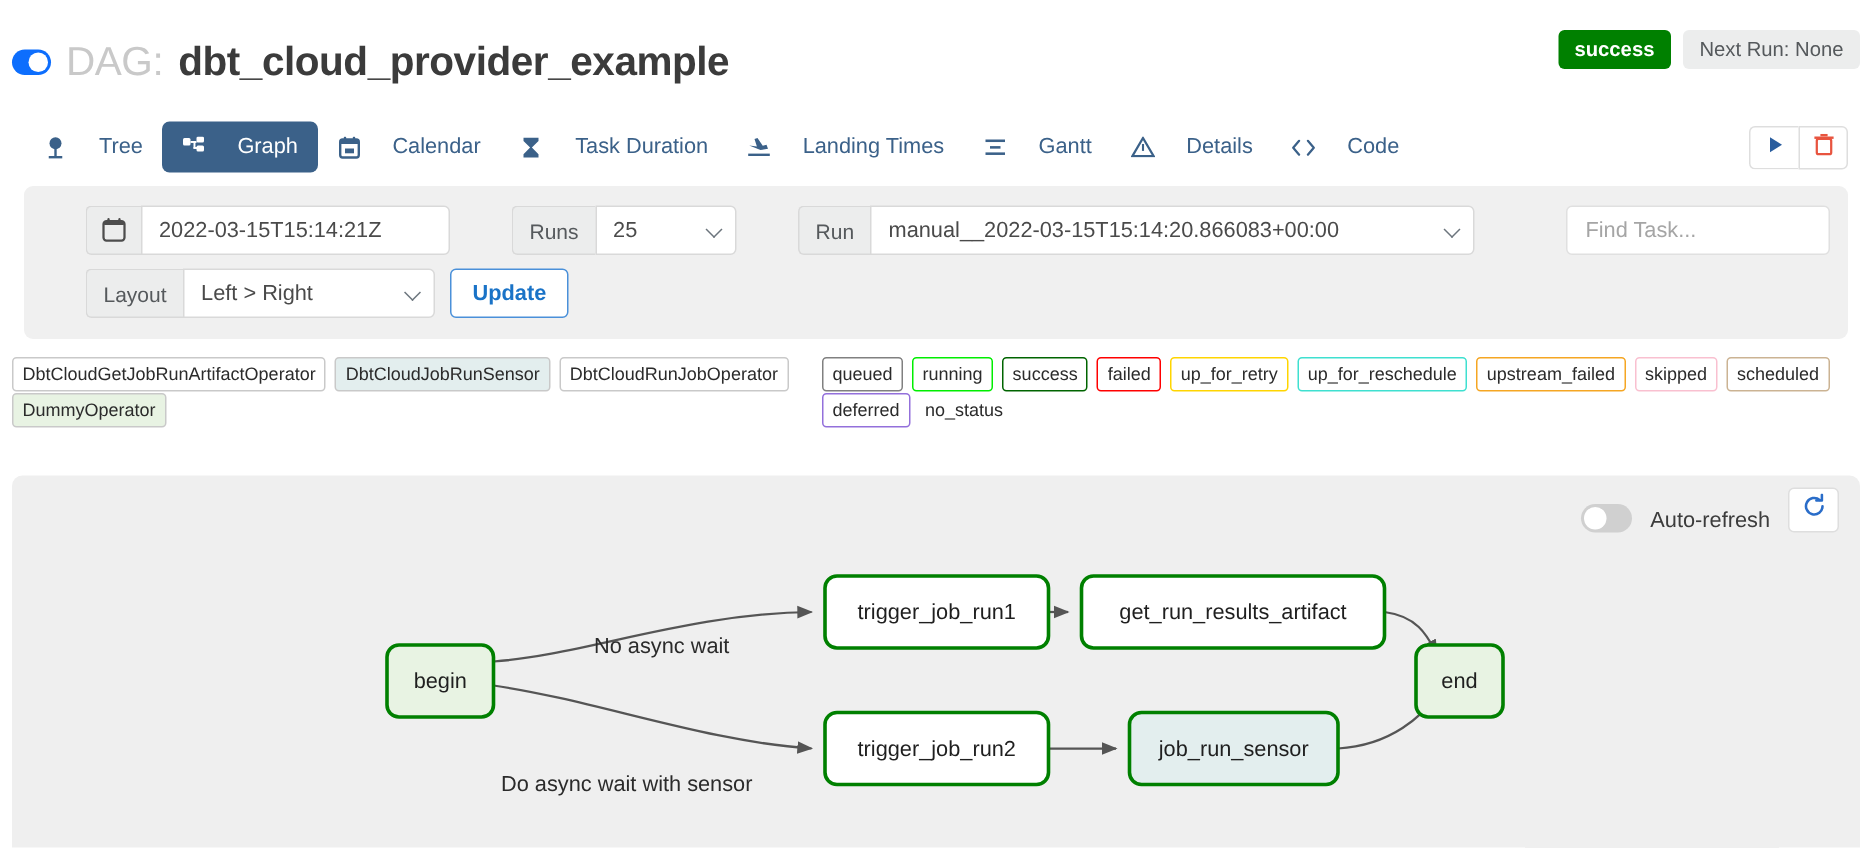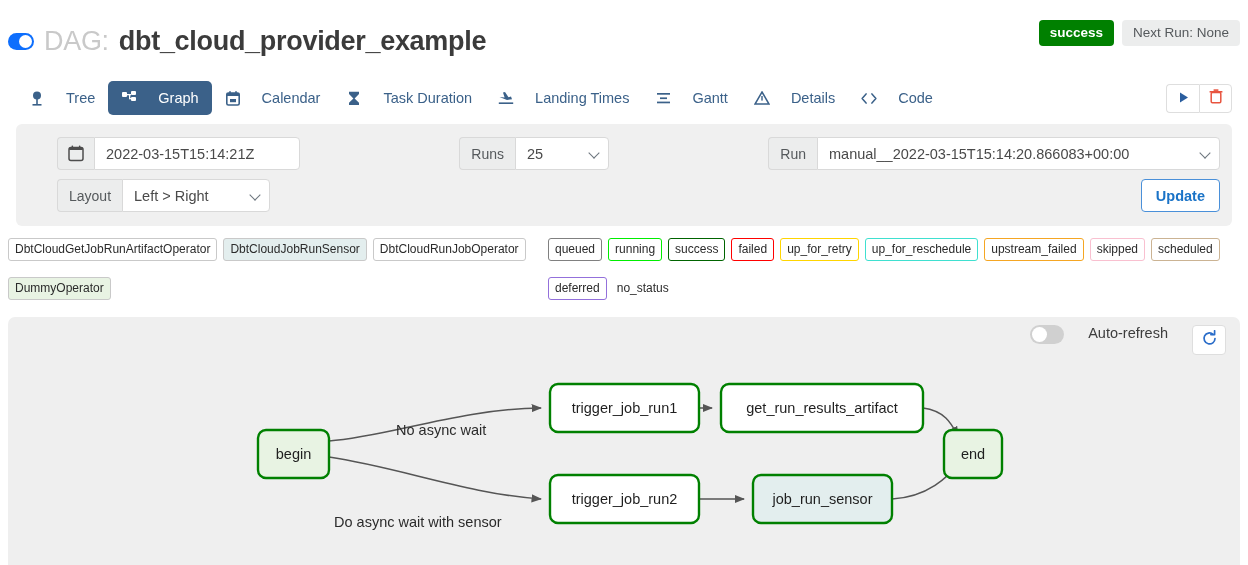--- a/index.html
+++ b/index.html
@@ -103,21 +103,21 @@
   .nav-btn:last-child { border-radius: 0 4px 4px 0; }
 
   
   .toolbar {
     margin: 0 16px;
     background: #f0f0f0;
     border-radius: 6px;
     padding: 13px 12px 14px;
     display: flex; flex-direction: column; gap: 9px;
   }
-  .toolbar-row { display: flex; align-items: center; position: relative; justify-content: space-between; }
+  .toolbar-row { display: flex; align-items: center; position: relative; }
   .ig { display: flex; align-items: stretch; }
   .ig-addon {
     background: #eceded;
     border: 1px solid #d9d9d9;
     font-size: 14px;
     color: #55595c;
     display: flex; align-items: center;
     padding: 0 11px;
     white-space: nowrap;
   }
@@ -177,21 +177,21 @@
   
   .legend-wrap {
     margin: 12px 0 0;
     padding: 0 8px;
     position: relative;
     height: 48px;
   }
   .legend-col { position: absolute; }
   .legend-operators { left: 8px; top: 0; width: 530px; }
   .legend-states { left: 548px; top: 0; right: 6px; }
-  .chip-row { display: flex; flex-wrap: wrap; gap: 16px 6px; align-items: center; }
+  .chip-row { display: flex; flex-wrap: wrap; gap: 1px 6px; align-items: center; }
   .chip {
     font-size: 12px;
     line-height: 1;
     padding: 4px 6px 5px;
     border: 1px solid #c9c9c9;
     border-radius: 3px;
     background: #ffffff;
     color: #2b2b2b;
     white-space: nowrap;
   }
@@ -202,21 +202,21 @@
     position: absolute;
     left: 8px; right: 8px;
     top: 317px; bottom: 0;
     background: #efefef;
     border-radius: 7px 7px 0 0;
     overflow: hidden;
   }
   .graph-controls {
     position: absolute;
     right: 14px; top: 8px;
-    display: flex; align-items: flex-start; gap: 24px;
+    display: flex; align-items: flex-end; gap: 12px;
   }
   .switch {
     width: 34px; height: 19px;
     border-radius: 10px;
     background: #d0d0d0;
     position: relative;
     cursor: pointer;
   }
   .switch::after {
     content: "";
@@ -392,26 +392,27 @@
       </div>
     </div>
     <div class="spacer-12"></div>
     <div class="ig">
       <div class="ig-addon left">Run</div>
       <div class="ig-field right ig-select" style="width:403px">
         <span>manual__2022-03-15T15:14:20.866083+00:00</span>
         <span class="caret"></span>
       </div>
     </div>
+    <div class="find-task">Find Task...</div>
   </div>
 
   <div class="toolbar-row">
     <div class="ig">
       <div class="ig-addon left">Layout</div>
-      <div class="ig-field right ig-select" style="width:148px">
+      <div class="ig-field right ig-select" style="width:168px">
         <span>Left &gt; Right</span>
         <span class="caret"></span>
       </div>
     </div>
     <div class="btn-update">Update</div>
   </div>
 </div>
 
 <div class="legend-wrap">
   <div class="legend-col legend-operators">

